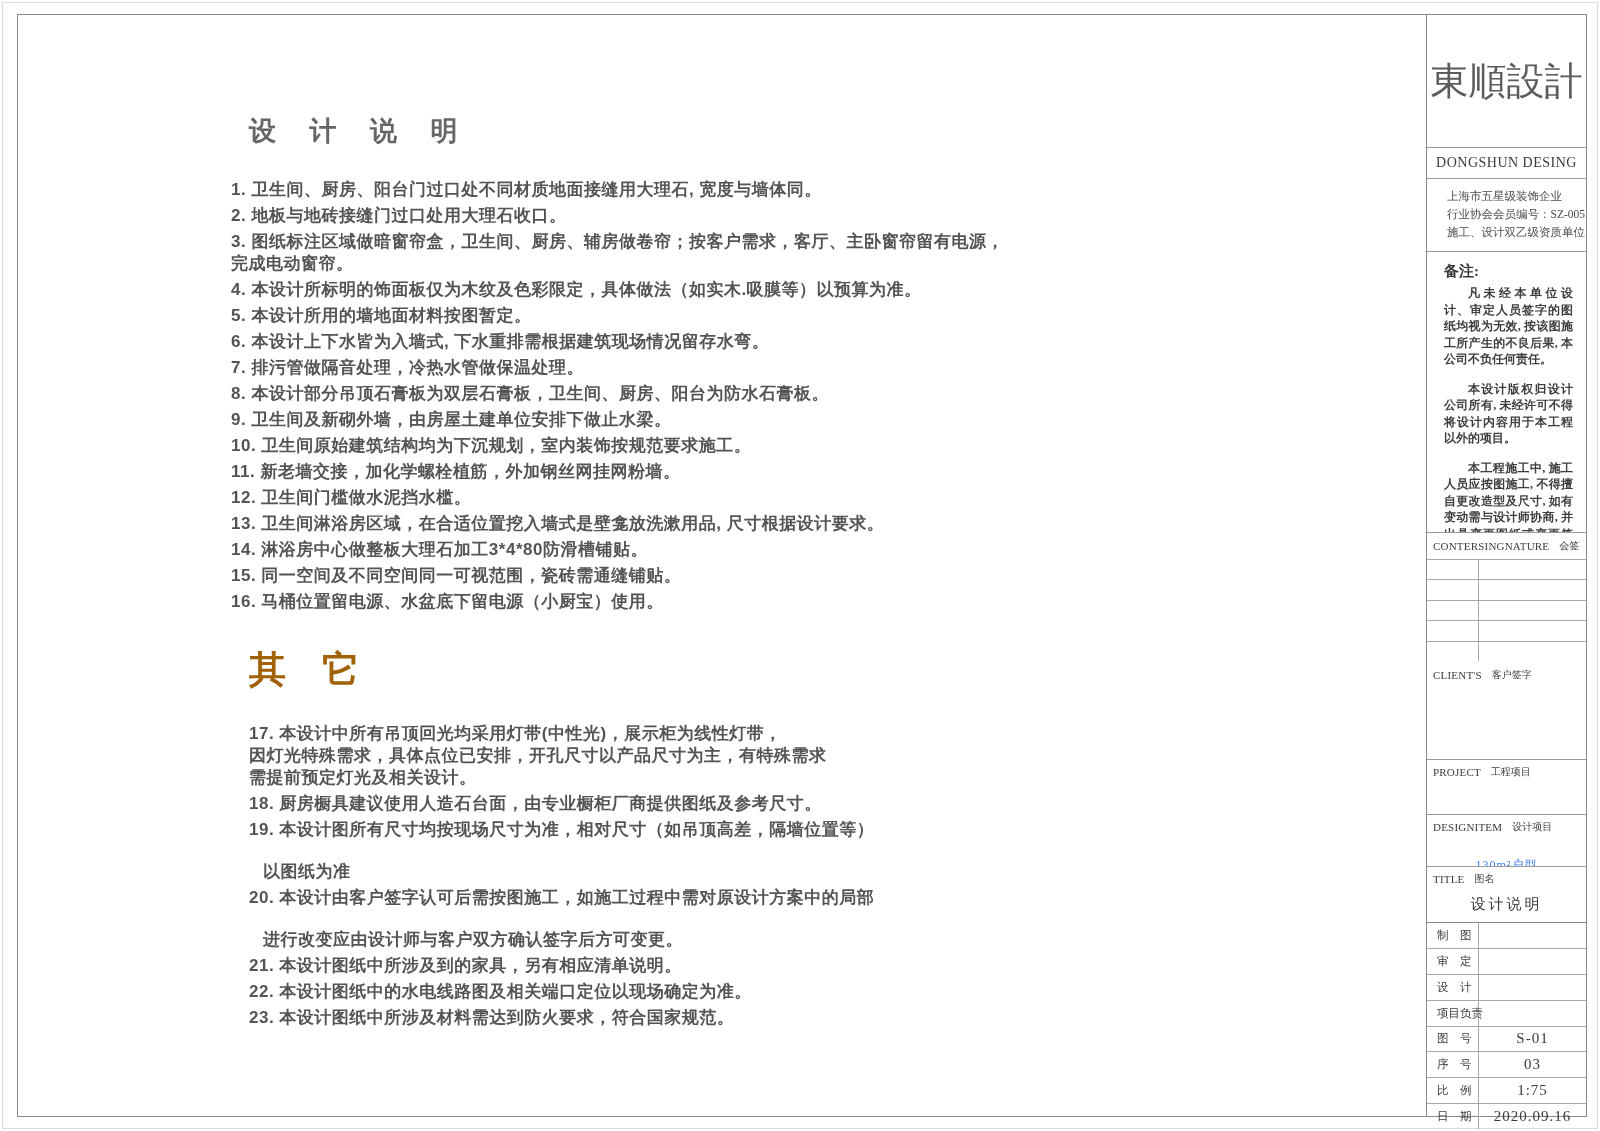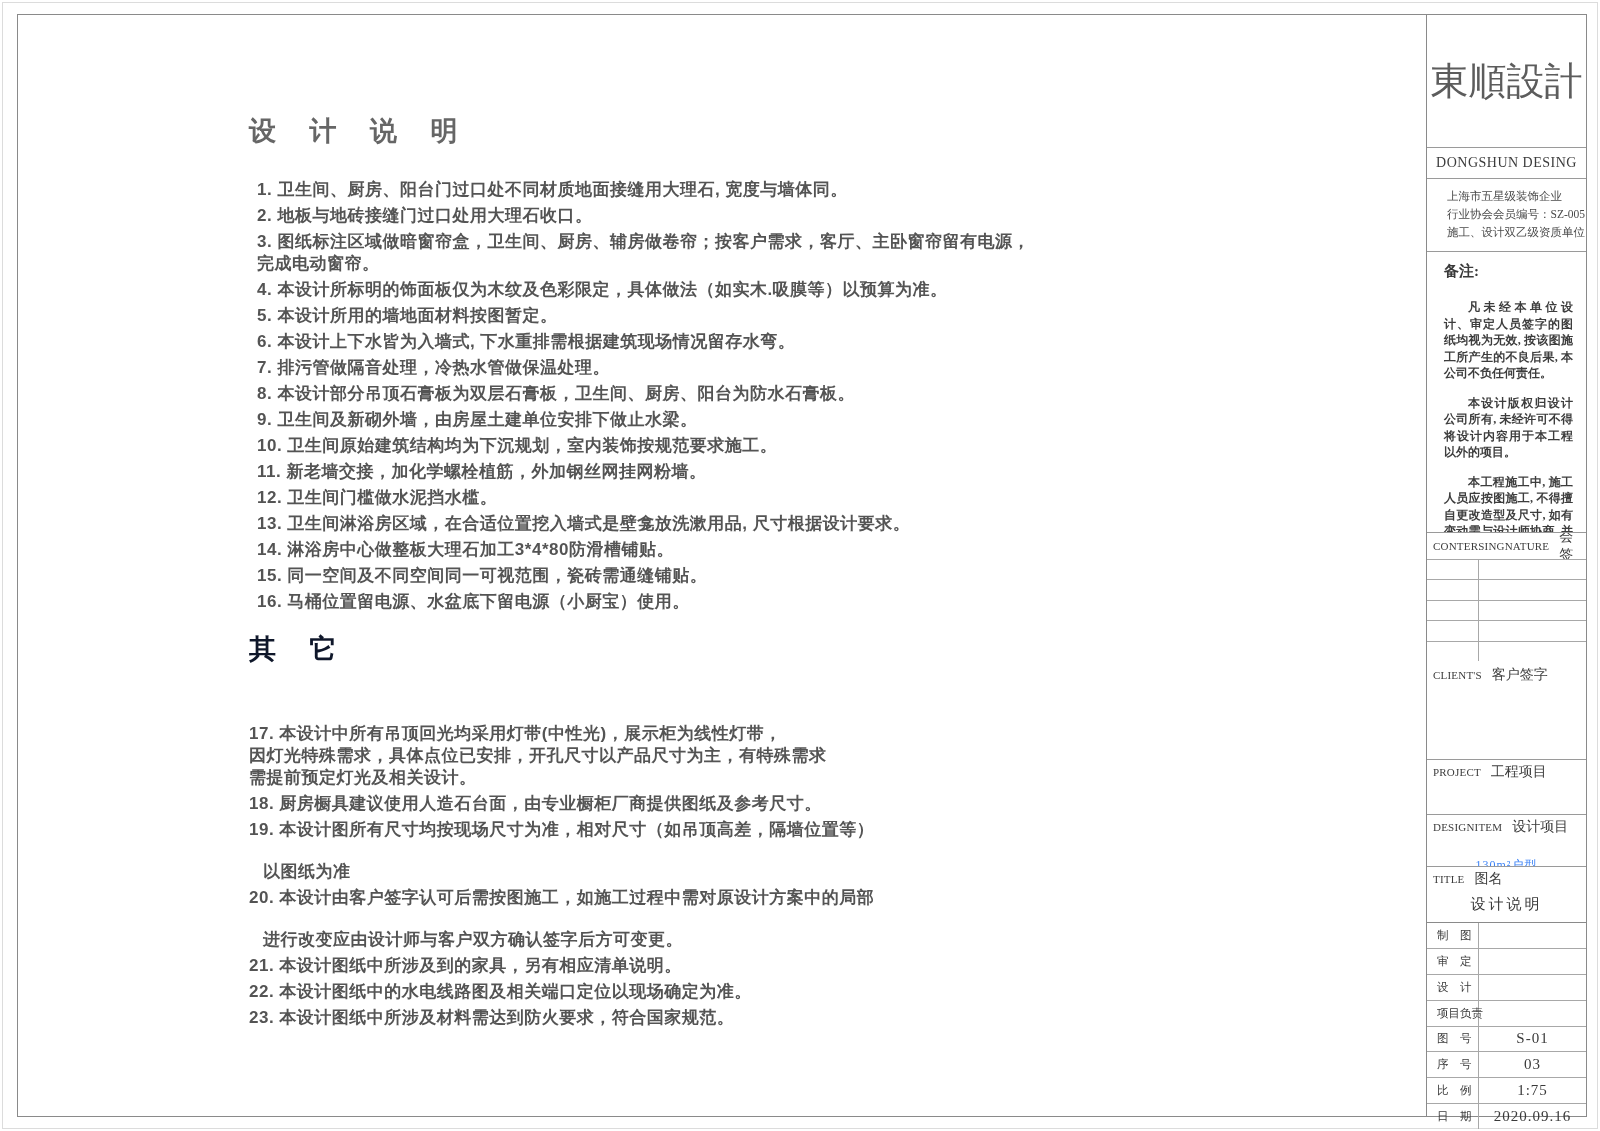--- a/index.html
+++ b/index.html
@@ -5,49 +5,49 @@
   html,body{margin:0;padding:0;background:#ffffff;}
   body{width:1600px;height:1131px;position:relative;overflow:hidden;
        font-family:"Liberation Sans",sans-serif;}
   .outer-edge{position:absolute;inset:2px;border:1px solid #dcdcdc;}
   .frame{position:absolute;left:17px;top:14px;width:1568px;height:1101px;
          border:1px solid #8a8a8a;background:#fff;}
 
   
   .main-title{position:absolute;left:231px;top:98px;
       font-size:27px;font-weight:bold;letter-spacing:13px;color:#666;}
-  .notes-list{position:absolute;left:239px;top:164px;width:1120px;}
-  .other-title{position:absolute;left:231px;top:616px;
-      font-size:27px;font-weight:bold;letter-spacing:13px;color:#0f172a;}
+  .notes-list{position:absolute;left:213px;top:164px;width:1120px;}
+  .other-title{position:absolute;left:231px;top:630px;
+      font-size:37px;font-weight:bold;letter-spacing:13px;color:#a16207;}
   .other-list{position:absolute;left:231px;top:708px;width:1120px;}
   .note-item{margin-bottom:4px;}
   .note-line{font-size:17px;font-weight:bold;color:#545454;
       line-height:22px;letter-spacing:0.5px;white-space:nowrap;}
   .note-line.indent{padding-left:14px;margin-top:20px;}
 
   
   .sidebar{position:absolute;right:0;top:0;width:160px;height:1101px;
       border-left:1px solid #8a8a8a;display:flex;flex-direction:column;
       font-family:Liberation Serif, serif;color:#3f3f3f;box-sizing:border-box;}
   .sb{box-sizing:border-box;flex:none;overflow:hidden;}
   .sb-logo{height:132px;display:flex;align-items:center;justify-content:center;}
   .logo-text{font-size:38px;color:#5c5c5c;letter-spacing:0px;white-space:nowrap;}
   .sb-band{height:32px;border-top:1px solid #9a9a9a;border-bottom:1px solid #9a9a9a;
       display:flex;align-items:center;justify-content:center;}
   .band-text{font-size:14px;letter-spacing:0.5px;color:#3c3c3c;}
   .sb-company{height:72px;padding:8px 0 0 20px;}
   .company-line{font-size:11.5px;line-height:18px;color:#4a4a4a;white-space:nowrap;}
   .sb-remarks{height:281px;border-top:1px solid #9a9a9a;padding:10px 13px 0 17px;}
-  .remarks-title{font-size:15px;font-weight:bold;color:#3a3a3a;margin-bottom:18px;}
+  .remarks-title{font-size:15px;font-weight:bold;color:#3a3a3a;margin-bottom:4px;}
   .remark-p{font-size:12px;font-weight:bold;line-height:16.5px;color:#3d3d3d;
       text-align:justify;text-indent:2em;margin:0 0 13px 0;}
   .sb-header{border-top:1px solid #9a9a9a;display:flex;align-items:center;
       padding-left:6px;}
   .hdr-en{font-size:11px;color:#3c3c3c;letter-spacing:0.2px;}
-  .hdr-zh{font-size:14px;color:#3c3c3c;margin-left:10px;}
+  .hdr-zh{font-size:10px;color:#3c3c3c;margin-left:10px;}
   .sb-countersign-hdr{height:27px;}
   .grid{border-top:1px solid #a8a8a8;}
   .grid-row{height:20.4px;border-bottom:1px solid #a8a8a8;display:flex;box-sizing:border-box;}
   .grid-row:last-child{border-bottom:none;}
   .grid-cell-l{width:52px;border-right:1px solid #a8a8a8;box-sizing:border-box;}
   .grid-cell-r{flex:1;}
   .sb-countersign-grid{height:102px;}
   .sb-clients{height:98px;border-top:none;}
   .sb-clients .hdr-line{height:27px;display:flex;align-items:center;padding-left:6px;}
   .sb-project{height:55px;border-top:1px solid #9a9a9a;}

